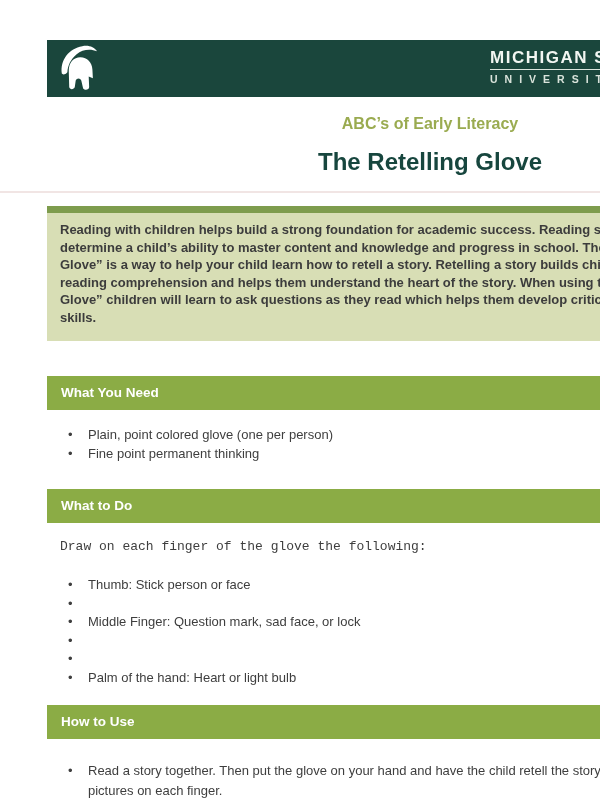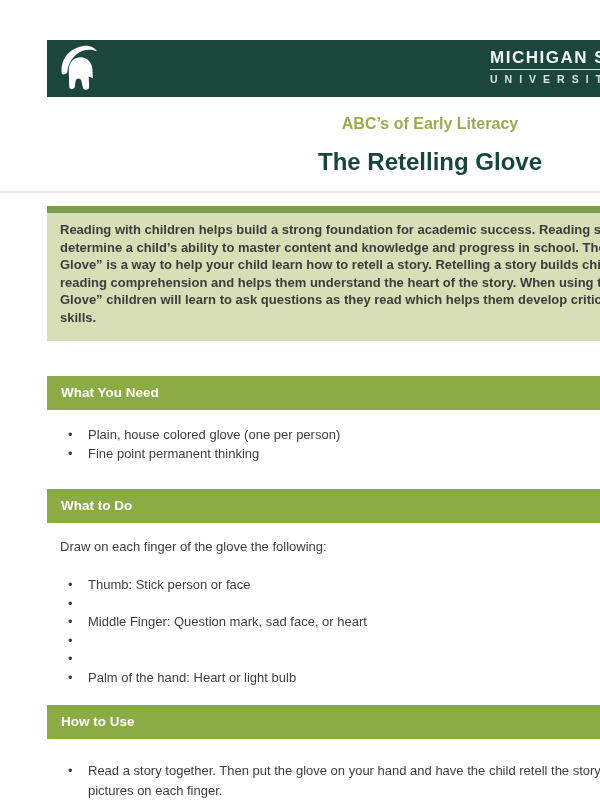--- a/index.html
+++ b/index.html
@@ -48,21 +48,21 @@
   .section-bar {
     position: absolute; left: 47px; width: 766px; height: 34px; box-sizing: border-box;
     background: #8BAC45; color: #ffffff; font-weight: bold; font-size: 13.5px;
     line-height: 34px; padding-left: 14px;
   }
   .bar-wyn { top: 376px; }
   .bar-wtd { top: 489px; }
   .bar-htu { top: 705px; }
 
   
-  .lead { position: absolute; left: 60px; top: 539px; font-size: 13px; color: #3E3E3E; white-space: nowrap; }
+  .lead { position: absolute; left: 60px; top: 539px; font-size: 13px; color: #3E3E3E; white-space: nowrap; font-family: Liberation Mono, monospace; }
   .bullets { position: absolute; left: 47px; font-size: 13px; color: #3E3E3E; }
   .list-1 { top: 426px; }
   .list-2 { top: 576px; }
   .list-3 { top: 761px; }
   .row { display: flex; line-height: 18.5px; }
   .list-3 .row { line-height: 19.5px; }
   .dot { width: 20px; margin-left: 21px; flex: none; }
   .txt { white-space: nowrap; }
 </style>
 </head>
@@ -92,41 +92,41 @@
     <div class="line">Glove” is a way to help your child learn how to retell a story. Retelling a story builds children’s</div>
     <div class="line">reading comprehension and helps them understand the heart of the story. When using the “Retelling</div>
     <div class="line">Glove” children will learn to ask questions as they read which helps them develop critical thinking</div>
     <div class="line">skills.</div>
   </div>
 
   <div class="section-bar bar-wyn">What You Need</div>
   <div class="bullets list-1">
     <div class="row">
       <span class="dot">•</span>
-      <span class="txt">Plain, house colored glove (one per person)</span>
+      <span class="txt">Plain, point colored glove (one per person)</span>
     </div>
     <div class="row">
       <span class="dot">•</span>
       <span class="txt">Fine point permanent thinking</span>
     </div>
   </div>
 
   <div class="section-bar bar-wtd">What to Do</div>
   <div class="lead">Draw on each finger of the glove the following:</div>
   <div class="bullets list-2">
     <div class="row">
       <span class="dot">•</span>
       <span class="txt">Thumb: Stick person or face</span>
     </div>
     <div class="row">
       <span class="dot">•</span>
     </div>
     <div class="row">
       <span class="dot">•</span>
-      <span class="txt">Middle Finger: Question mark, sad face, or heart</span>
+      <span class="txt">Middle Finger: Question mark, sad face, or lock</span>
     </div>
     <div class="row">
       <span class="dot">•</span>
     </div>
     <div class="row">
       <span class="dot">•</span>
     </div>
     <div class="row">
       <span class="dot">•</span>
       <span class="txt">Palm of the hand: Heart or light bulb</span>

